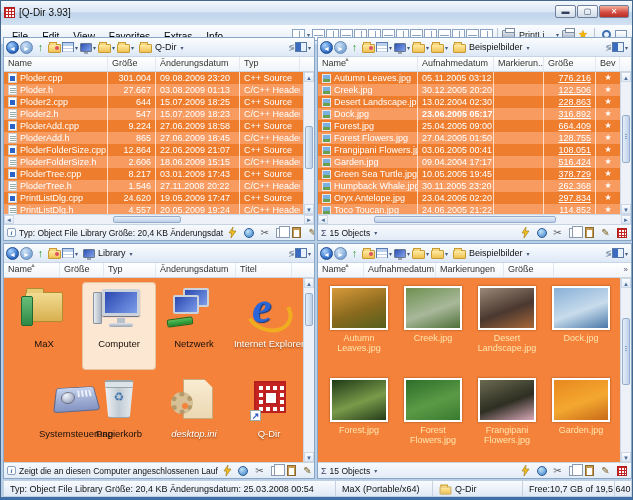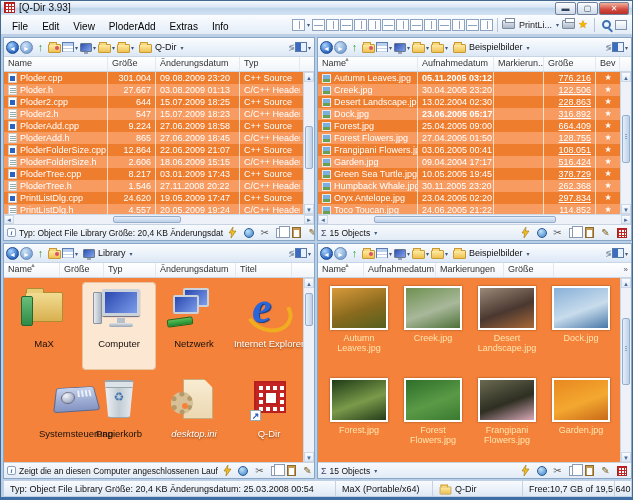--- a/index.html
+++ b/index.html
@@ -1,20 +1,20 @@
 <!DOCTYPE html>
 <html><head>
 <meta charset="utf-8">
 <style>
   html,body{margin:0;padding:0;background:#9ab4d0;}
   *{box-sizing:border-box;}
   .window{position:relative;width:633px;height:500px;font-family:"Liberation Sans",sans-serif;
     background:#b9cfe8;border:1px solid #44688e;border-bottom:3px solid #3e6ea6;overflow:hidden;}
   
-  .titlebar{height:14px;display:flex;align-items:flex-start;padding:1px 3px;
+  .titlebar{height:24px;display:flex;align-items:flex-end;padding:7px 3px;
     background:linear-gradient(#f3f8fd,#d9e6f4 45%,#bfd4ea 50%,#d2e2f2);}
   .app-icon{width:11px;height:11px;background:#fff;border:1px solid #b02020;
     background-image:repeating-linear-gradient(#c52222 0 1px,transparent 1px 3px),
                      repeating-linear-gradient(90deg,#c52222 0 1px,transparent 1px 3px);}
   .title-text{font-size:10px;color:#101010;margin-left:4px;}
   .win-buttons{margin-left:auto;display:flex;gap:1px;}
   .win-btn{width:21px;height:13px;border:1px solid #70809a;border-radius:2px;font-size:8px;line-height:11px;
     text-align:center;color:#30415c;background:linear-gradient(#fcfdfe,#cfdae8);}
   .win-btn.close{width:30px;background:linear-gradient(#f3b09a,#d2483e 60%,#b83026);color:#fff;}
   
@@ -163,21 +163,21 @@
     <div class="app-icon"></div>
     <span class="title-text">[Q-Dir 3.93]</span>
     <div class="win-buttons">
       <div class="win-btn">▬</div>
       <div class="win-btn">▢</div>
       <div class="win-btn close">✕</div>
     </div>
   </div>
 
   <div class="menubar">
-    <span id="menu-items"><span class="menu-item">File</span><span class="menu-item">Edit</span><span class="menu-item">View</span><span class="menu-item">PloderAdd</span><span class="menu-item">Extras</span><span class="menu-item">Info</span></span>
+    <span id="menu-items"><span class="menu-item">File</span><span class="menu-item">Edit</span><span class="menu-item">View</span><span class="menu-item">Favorites</span><span class="menu-item">Extras</span><span class="menu-item">Info</span></span>
     <div class="layout-group" id="main-toolbar-right">
         <span class="lay-btn">
           <span class="li" style="left: 6px; top: 1px; bottom: 1px; width: 1px;"></span>
         </span>
         <span class="dd-arrow">▾</span>
         <span class="lay-btn">
           <span class="li" style="top: 5px; left: 1px; right: 1px; height: 1px;"></span>
         </span>
         <span class="lay-btn">
           <span class="li" style="left: 6px; top: 1px; bottom: 1px; width: 1px;"></span>
@@ -474,31 +474,31 @@
         <span class="colh" style="width: 50px;">Markierun...</span>
         <span class="colh" style="width: 52px;">Größe</span>
         <span class="colh" style="width: 24px;">Bev</span>
       </div>
       <div class="list-body">
         <div class="row">
           <span class="cell" style="width: 100px;">
             <span class="fic fic-jpg"></span>
             <span>Autumn Leaves.jpg</span>
           </span>
-          <span class="cell" style="width: 76px; font-weight: bold;">05.11.2005 03:12</span>
+          <span class="cell" style="width: 76px;">05.11.2005 03:12</span>
           <span class="cell" style="width: 50px;"></span>
           <span class="cell num u" style="width: 52px;">776.216</span>
           <span class="cell last rowstar" style="width: 24px; justify-content: center;">★</span>
         </div>
         <div class="row">
           <span class="cell" style="width: 100px;">
             <span class="fic fic-jpg"></span>
             <span>Creek.jpg</span>
           </span>
-          <span class="cell" style="width: 76px;">30.04.2005 23:20</span>
+          <span class="cell" style="width: 76px;">30.12.2005 20:20</span>
           <span class="cell" style="width: 50px;"></span>
           <span class="cell num u" style="width: 52px;">122.506</span>
           <span class="cell last rowstar" style="width: 24px; justify-content: center;">★</span>
         </div>
         <div class="row">
           <span class="cell" style="width: 100px;">
             <span class="fic fic-jpg"></span>
             <span>Desert Landscape.jpg</span>
           </span>
           <span class="cell" style="width: 76px;">13.02.2004 02:30</span>

